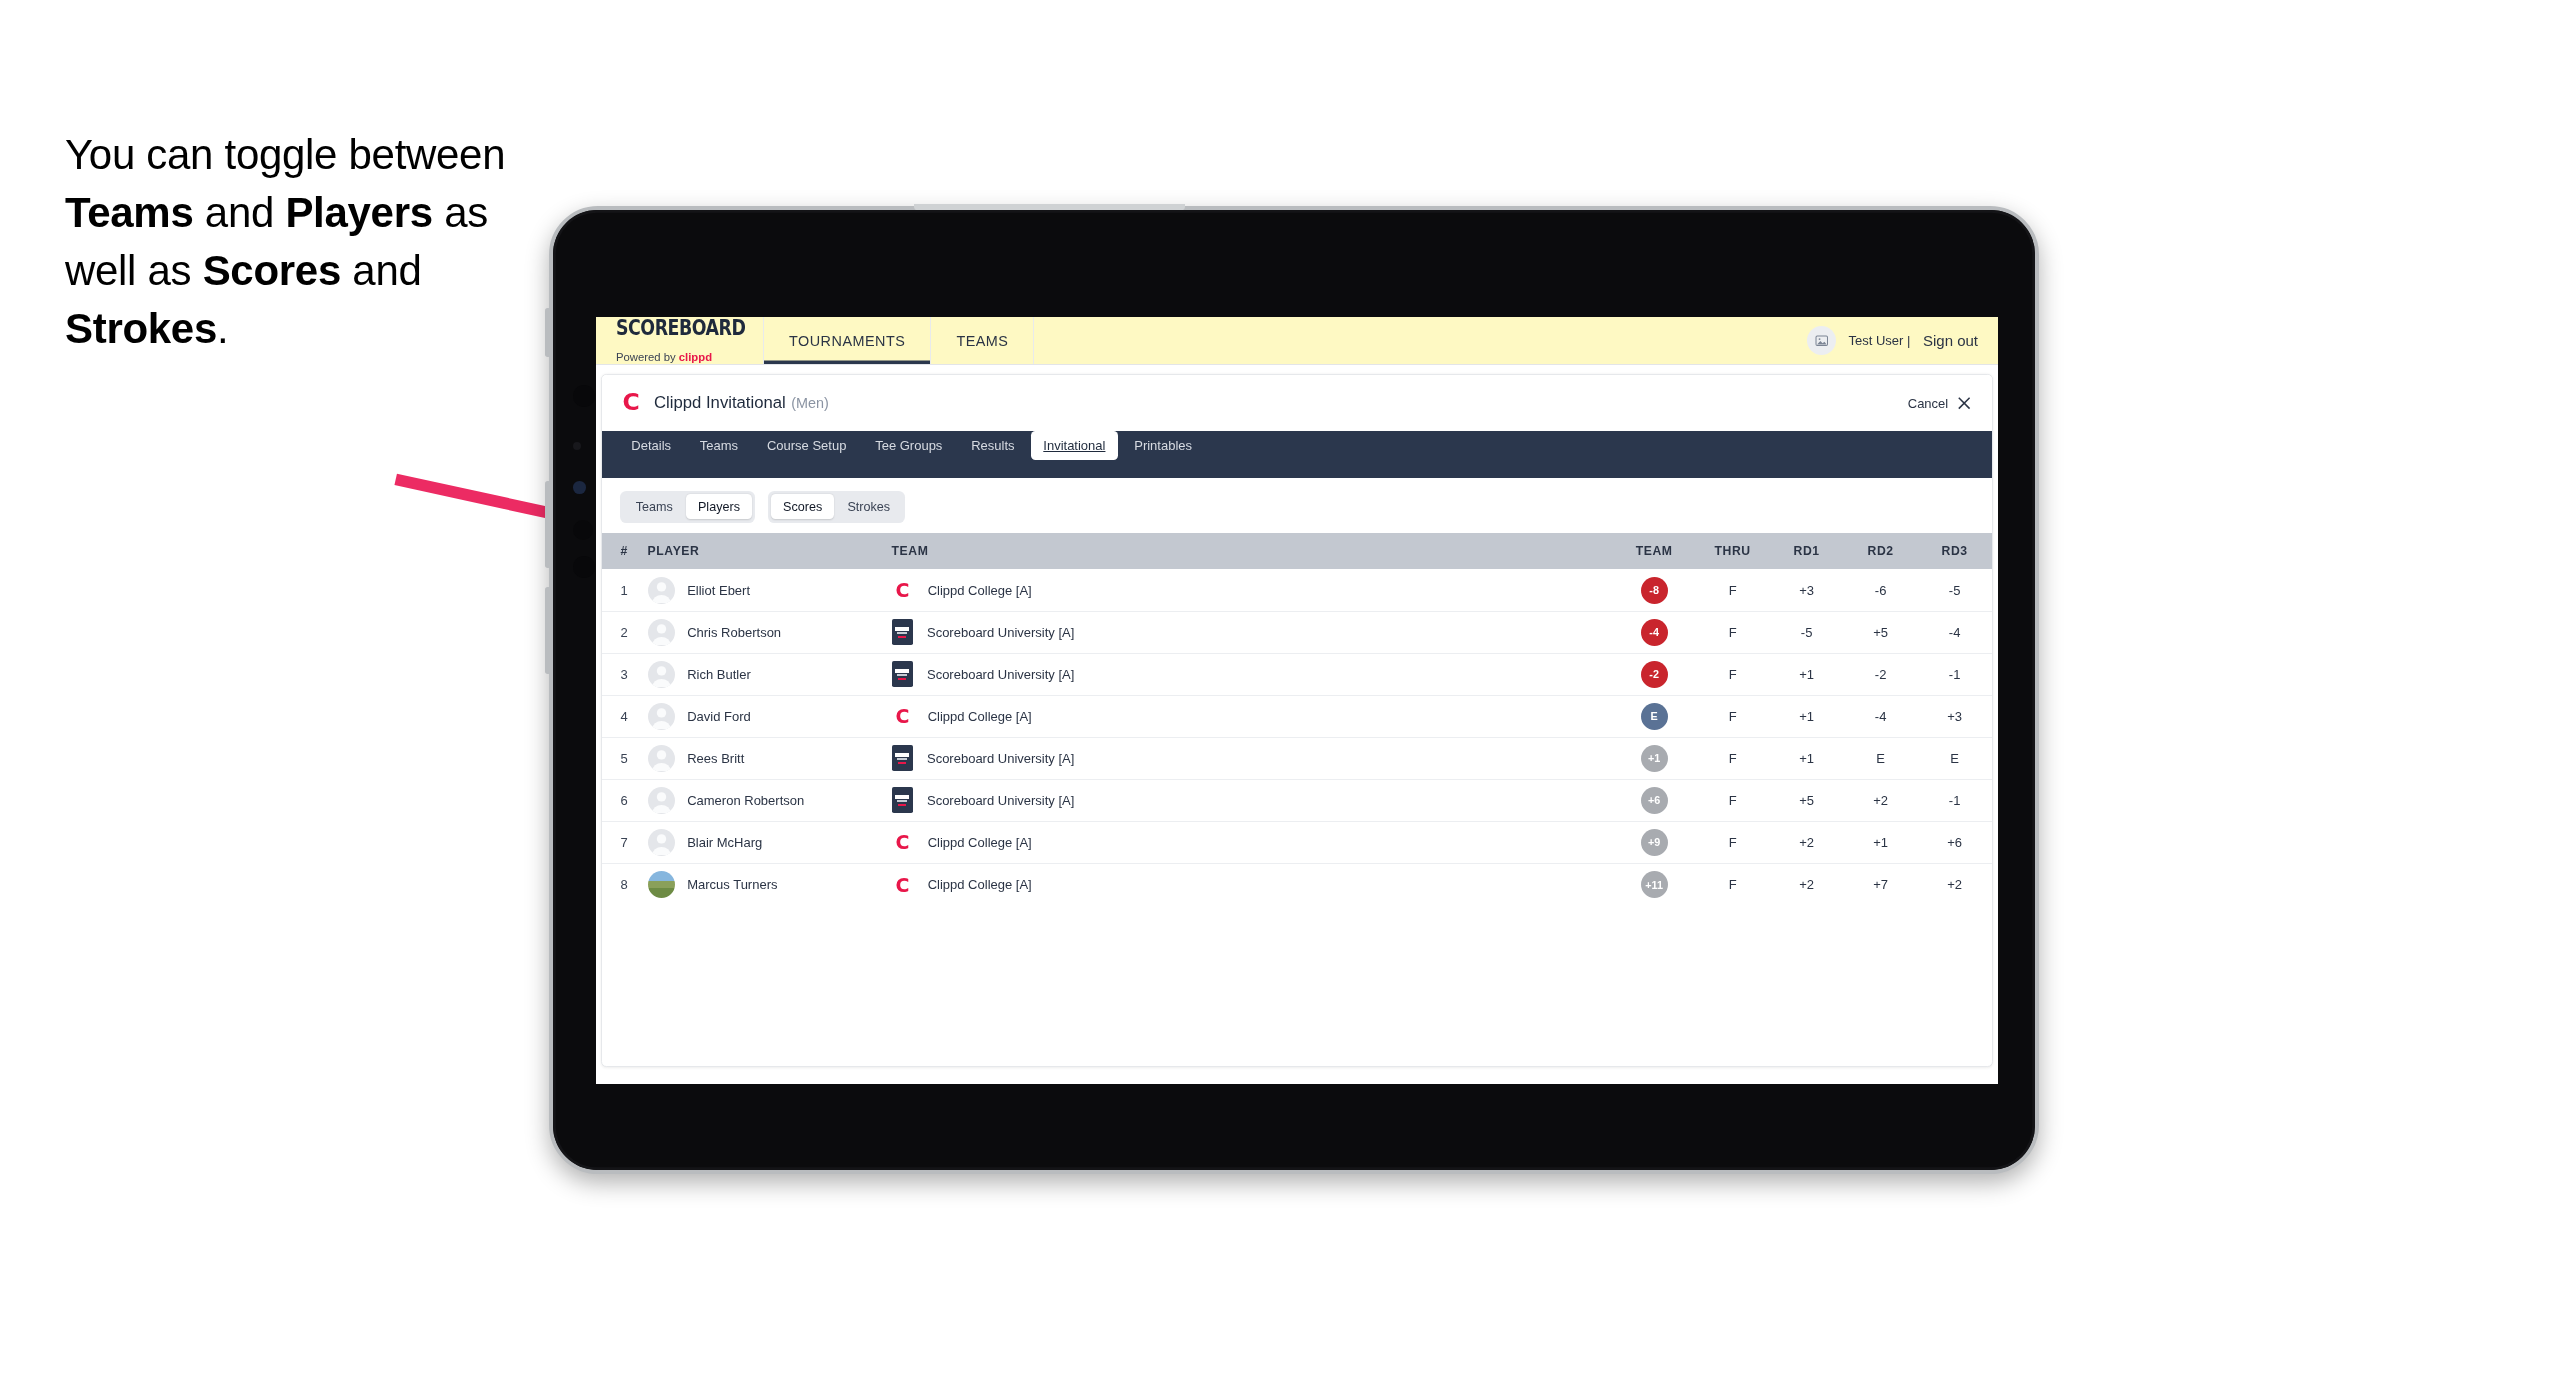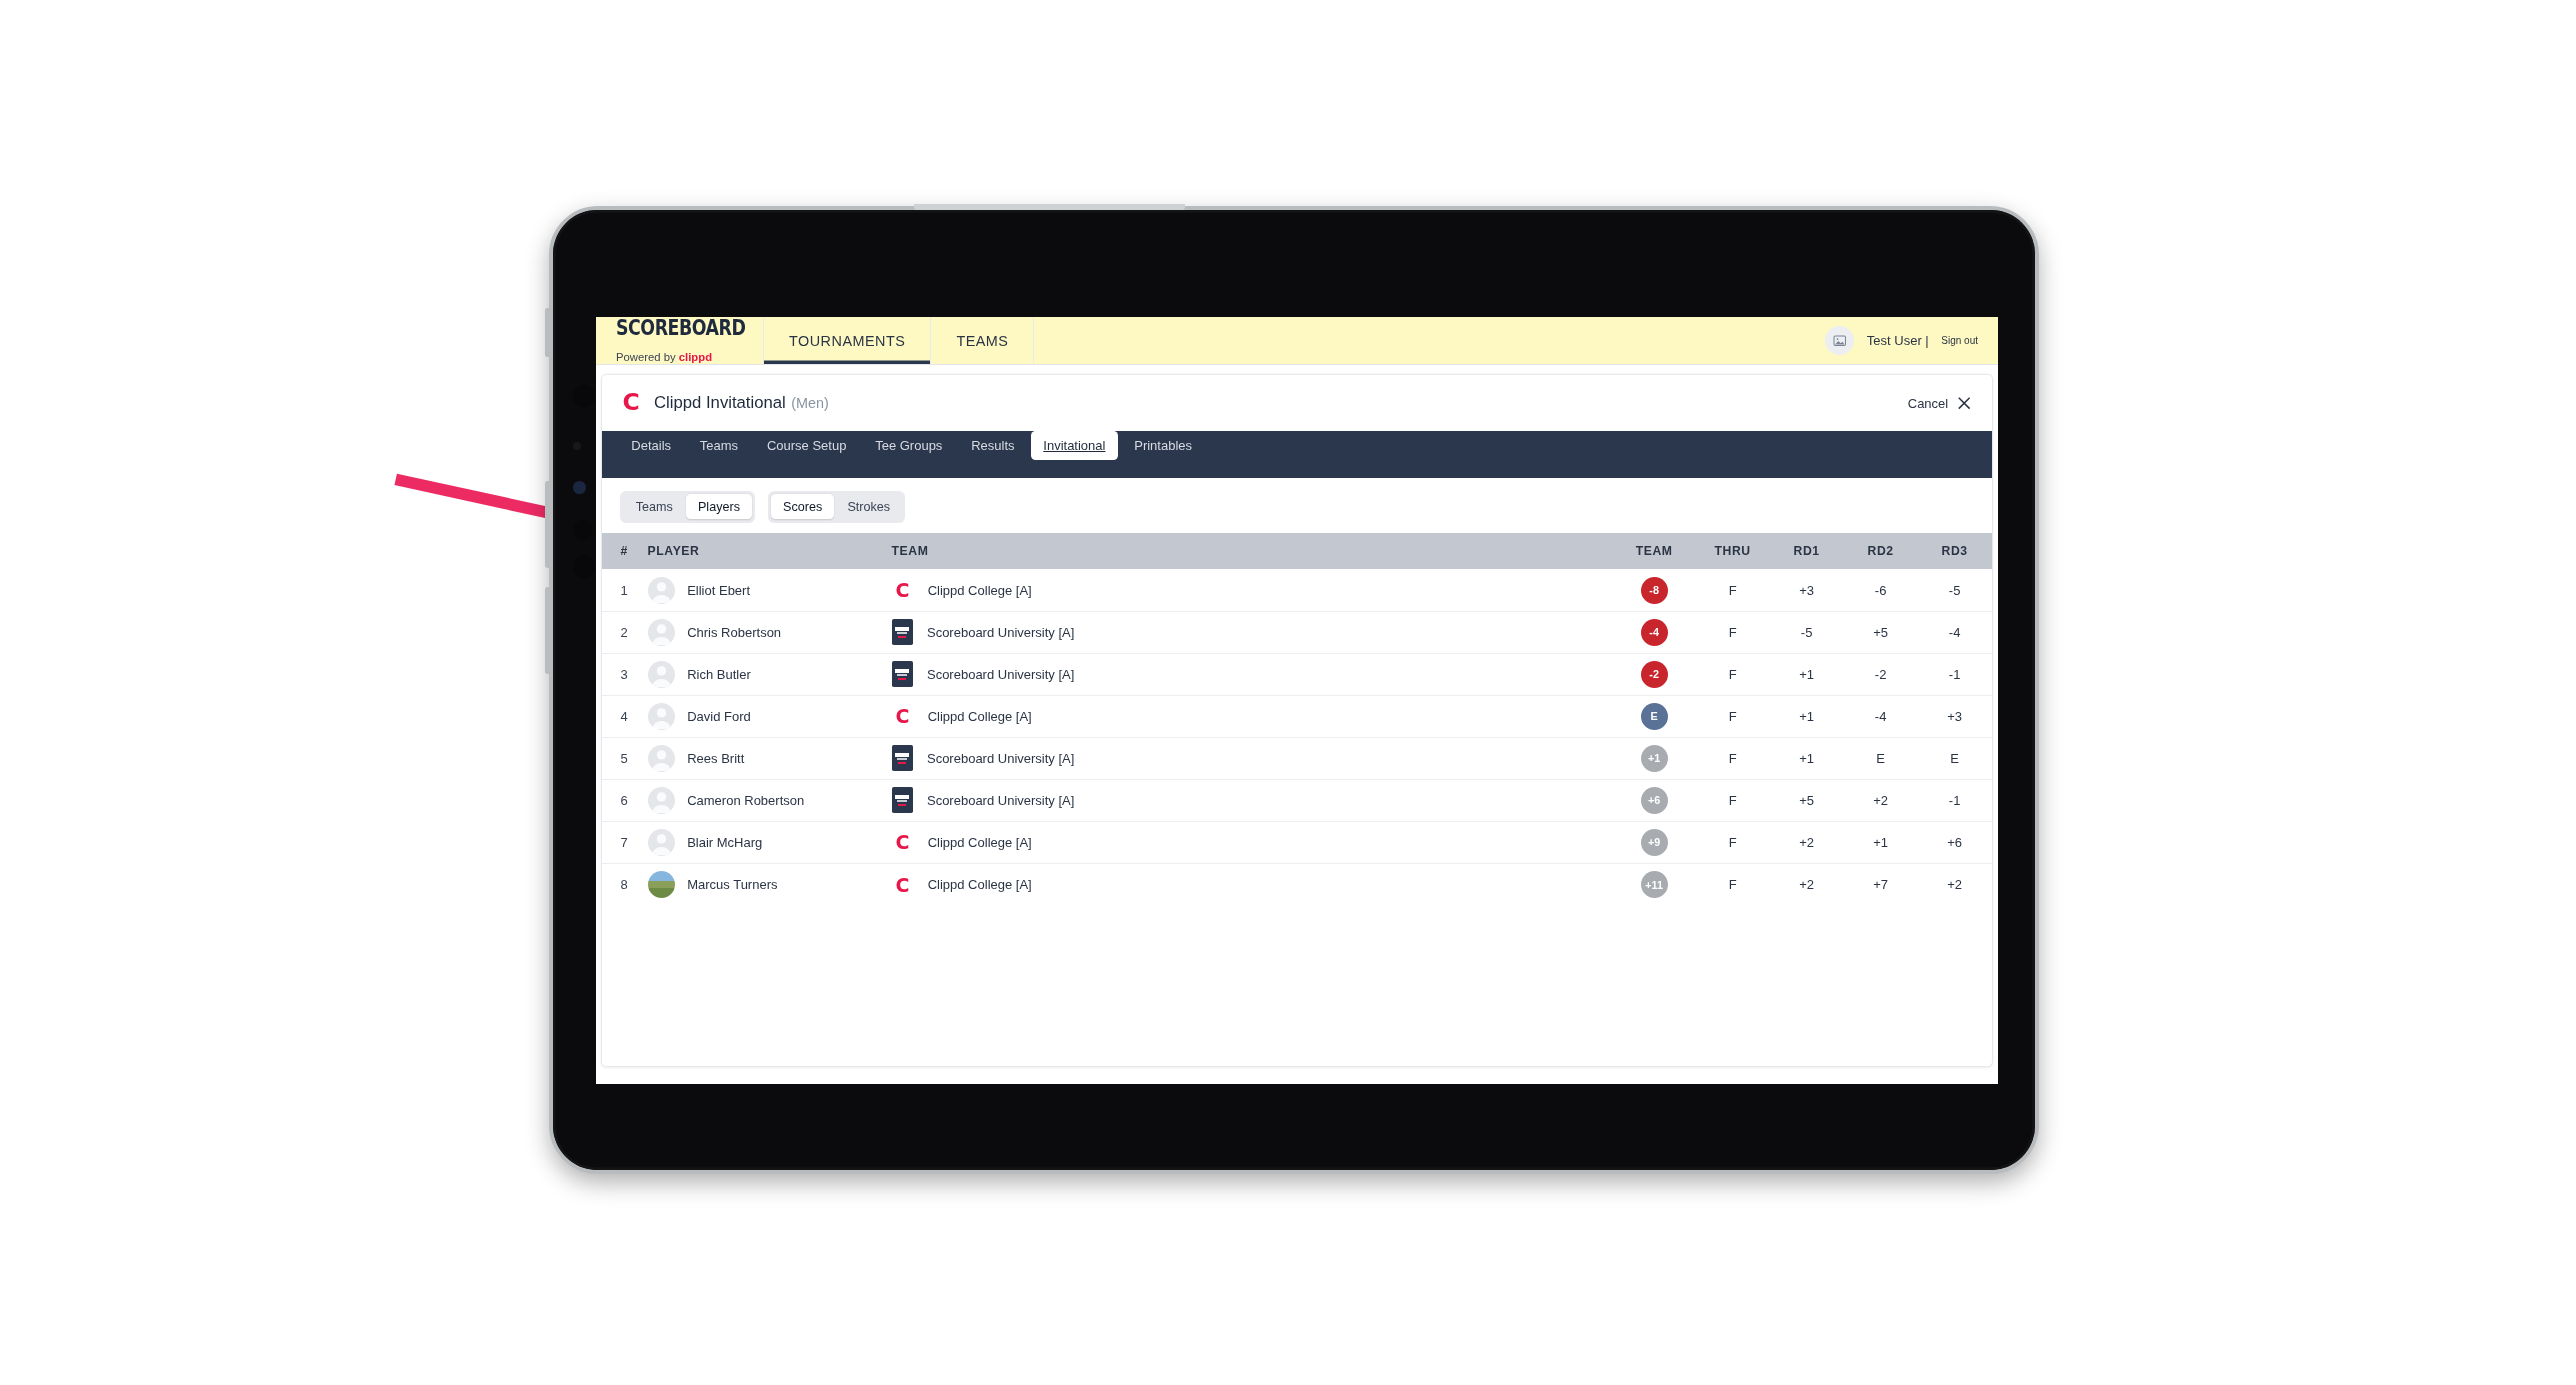--- a/index.html
+++ b/index.html
@@ -88,21 +88,21 @@
   }
   .nav-tab.active { box-shadow: inset 0 -3.6px 0 0 #2b374d; }
   .topbar-right {
     margin-left:auto; display:flex; align-items:center; gap:12.6px; padding-right:20px;
   }
   .avatar-chip {
     width:29px; height:29px; border-radius:50%; background:#eceef1;
     display:flex; align-items:center; justify-content:center;
   }
   .user-text { font-size:13px; color:#2b3445; }
-  .signout { font-size:10px; color:#2b3445; }
+  .signout { font-size:15px; color:#2b3445; }
 
   
   .card {
     margin: 9px 5.4px 0 5.4px; background:#fff; border:0.9px solid #e6e8eb;
     border-radius: 5.4px; box-shadow: 0 0.9px 2.7px rgba(0,0,0,.07);
     height: 693px; overflow:hidden;
   }
   .card-head {
     height:56px; display:flex; align-items:center; padding:0 20px; background:#fff;
   }
@@ -180,20 +180,23 @@
   .badge.neg { background:#c9252d; }
   .badge.even{ background:#5a7295; }
   .badge.pos { background:#a8abb0; }
   .center { text-align:center; }
 </style>
 </head>
 <body>
 
 <div class="stage">
 
+  <div class="annot-left">
+    <span id="annot-left-text"><span>You can toggle between </span><b>Teams</b><span> and </span><b>Players</b><span> as well as </span><b>Scores</b><span> and </span><b>Strokes</b><span>.</span></span>
+  </div>
 
   <svg class="arrow-svg" width="271" height="108" viewBox="0 0 300 120">
     <defs></defs>
     <line x1="8" y1="26" x2="228" y2="74" stroke="#ec2b63" stroke-width="13" stroke-linecap="butt"></line>
     <polygon points="218,40 282,80 214,104 232,74" fill="#ec2b63"></polygon>
   </svg>
 
 
   <div class="tablet">
     <div class="tablet-inner-shade"></div>

